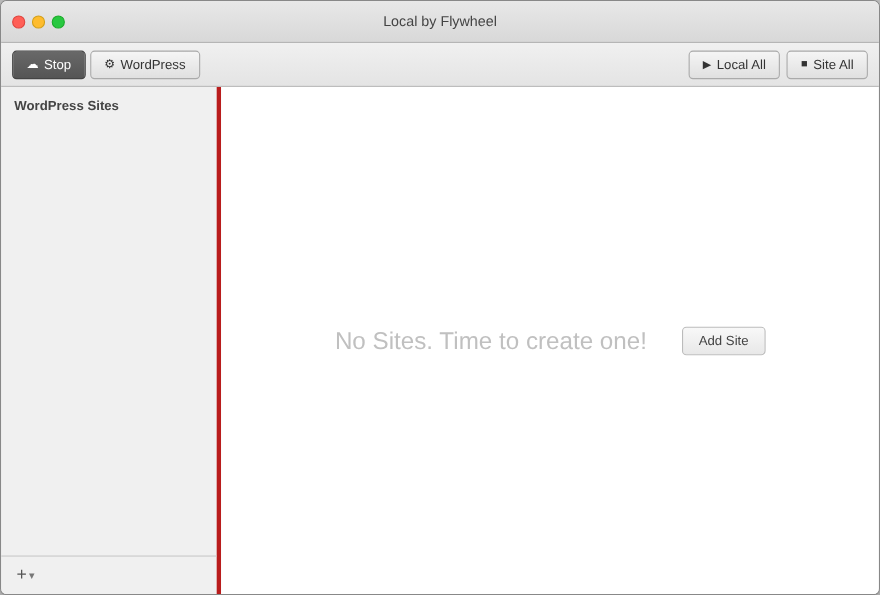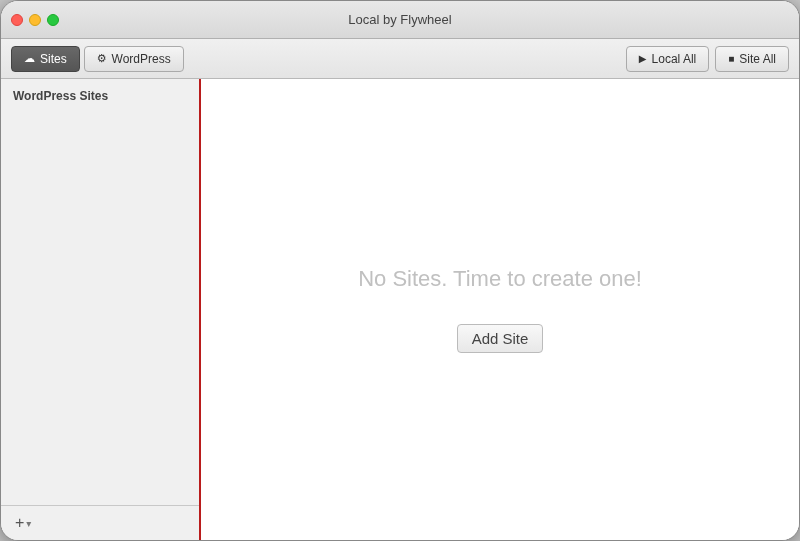--- a/index.html
+++ b/index.html
@@ -13,21 +13,21 @@
       height: 541px;
       overflow: hidden;
       font-family: -apple-system, BlinkMacSystemFont, 'Helvetica Neue', Helvetica, Arial, sans-serif;
       background: #c8c8c8;
     }
 
     .window {
       width: 800px;
       height: 541px;
       background: #ececec;
-      border-radius: 18px;
+      border-radius: 6px;
       border: 1px solid #888;
       box-shadow: 0 4px 20px rgba(0,0,0,0.4);
       display: flex;
       flex-direction: column;
       overflow: hidden;
     }
 
     
     .title-bar {
       height: 38px;
@@ -135,21 +135,21 @@
     .main-content {
       display: flex;
       flex: 1;
       overflow: hidden;
     }
 
     
     .sidebar {
       width: 200px;
       background: #f0f0f0;
-      border-right: 2px solid #b91c1c;
+      border-right: 4px solid #b91c1c;
       display: flex;
       flex-direction: column;
       flex-shrink: 0;
     }
 
     .sidebar-section-label {
       font-size: 12px;
       font-weight: 600;
       color: #444;
       padding: 10px 12px 6px;
@@ -188,37 +188,37 @@
       flex: 1;
       background: #fff;
       display: flex;
       flex-direction: column;
       align-items: center;
       justify-content: center;
     }
 
     .empty-state {
       display: flex;
-      flex-direction: column;
+      flex-direction: row;
       align-items: center;
       gap: 32px;
     }
 
     .empty-state-text {
       font-size: 22px;
       color: #c0c0c0;
       font-weight: 300;
     }
 
     .add-site-button {
       padding: 5px 14px;
       border: 1px solid #bbb;
       border-radius: 4px;
       background: linear-gradient(to bottom, #f8f8f8, #e8e8e8);
-      font-size: 15px;
+      font-size: 12px;
       color: #444;
       cursor: pointer;
     }
   </style>
 </head>
 <body>
 
 <div class="window">
 
   <div class="title-bar">
@@ -227,21 +227,21 @@
       <div class="traffic-light minimize"></div>
       <div class="traffic-light maximize"></div>
     </div>
     <span class="title-bar-title">Local by Flywheel</span>
   </div>
 
   <div class="toolbar">
     <div class="toolbar-left">
       <button class="tab-button active">
         <span class="icon">☁</span>
-        <span>Sites</span>
+        <span>Stop</span>
       </button>
       <button class="tab-button">
         <span class="icon">⚙</span>
         <span>WordPress</span>
       </button>
     </div>
     <div class="toolbar-right">
       <button class="action-button">
         <span class="btn-icon">▶</span>
         <span>Local All</span>

